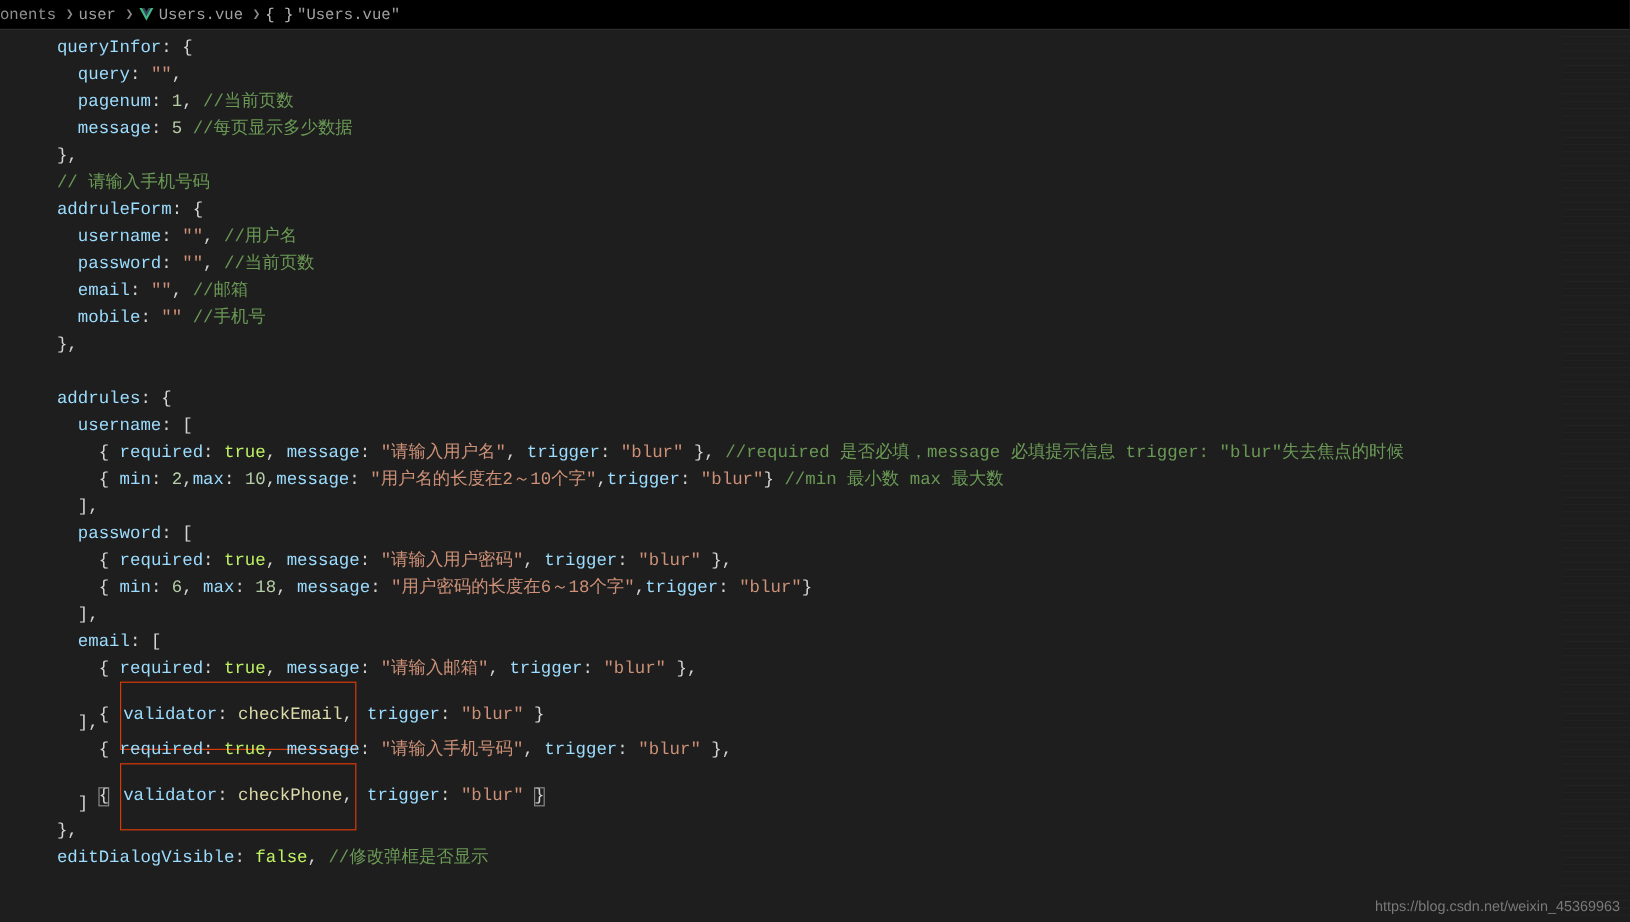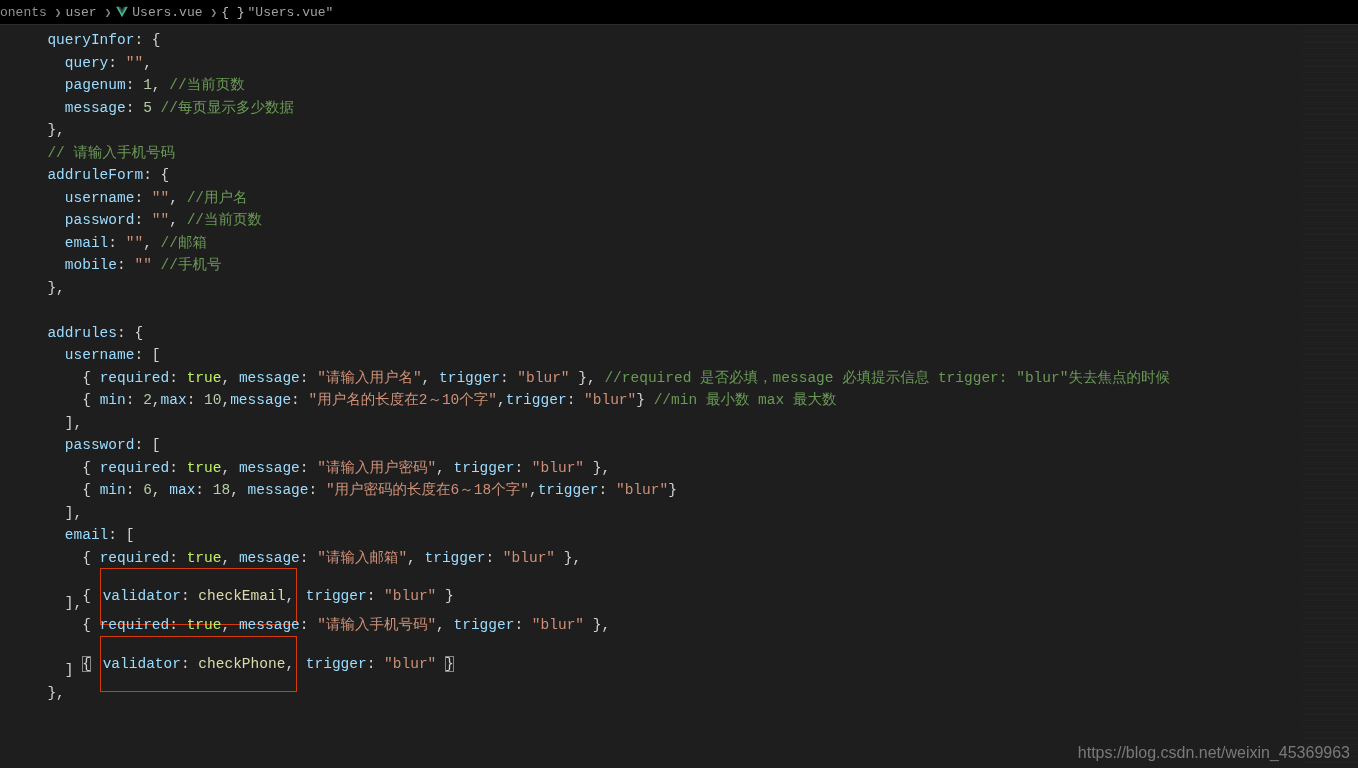--- a/index.html
+++ b/index.html
@@ -84,21 +84,21 @@
   .bracket-match {
     outline: 1px solid #888;
     outline-offset: -1px;
   }
 
   .watermark {
     position: absolute;
     right: 8px;
     bottom: 6px;
     color: #7a7a7a;
-    font-size: 16px;
+    font-size: 12px;
     font-family: Arial, sans-serif;
   }
 
   
   .minimap {
     position: absolute;
     right: 0;
     top: 24px;
     bottom: 0;
     width: 56px;
@@ -157,19 +157,20 @@
     <div class="line">&nbsp;&nbsp;&nbsp;&nbsp;&nbsp;&nbsp;<span class="tk-p">{ </span><span class="tk-key">min</span><span class="tk-p">: </span><span class="tk-num">6</span><span class="tk-p">, </span><span class="tk-key">max</span><span class="tk-p">: </span><span class="tk-num">18</span><span class="tk-p">, </span><span class="tk-key">message</span><span class="tk-p">: </span><span class="tk-str">"用户密码的长度在6～18个字"</span><span class="tk-p">,</span><span class="tk-key">trigger</span><span class="tk-p">: </span><span class="tk-str">"blur"</span><span class="tk-p">}</span></div>
     <div class="line">&nbsp;&nbsp;&nbsp;&nbsp;<span class="tk-p">],</span></div>
     <div class="line">&nbsp;&nbsp;&nbsp;&nbsp;<span class="tk-key">email</span><span class="tk-p">: [</span></div>
     <div class="line">&nbsp;&nbsp;&nbsp;&nbsp;&nbsp;&nbsp;<span class="tk-p">{ </span><span class="tk-key">required</span><span class="tk-p">: </span><span class="tk-kw">true</span><span class="tk-p">, </span><span class="tk-key">message</span><span class="tk-p">: </span><span class="tk-str">"请输入邮箱"</span><span class="tk-p">, </span><span class="tk-key">trigger</span><span class="tk-p">: </span><span class="tk-str">"blur"</span><span class="tk-p"> },</span></div>
     <div class="line">&nbsp;&nbsp;&nbsp;&nbsp;&nbsp;&nbsp;<span class="tk-p">{ </span><span class="hl"><span class="tk-key">validator</span><span class="tk-p">: </span><span class="tk-fn">checkEmail</span><span class="tk-p">,</span></span><span class="tk-p"> </span><span class="tk-key">trigger</span><span class="tk-p">: </span><span class="tk-str">"blur"</span><span class="tk-p"> }</span></div>
     <div class="line">&nbsp;&nbsp;&nbsp;&nbsp;<span class="tk-p">],</span></div>
     <div class="line">&nbsp;&nbsp;&nbsp;&nbsp;&nbsp;&nbsp;<span class="tk-p">{ </span><span class="tk-key">required</span><span class="tk-p">: </span><span class="tk-kw">true</span><span class="tk-p">, </span><span class="tk-key">message</span><span class="tk-p">: </span><span class="tk-str">"请输入手机号码"</span><span class="tk-p">, </span><span class="tk-key">trigger</span><span class="tk-p">: </span><span class="tk-str">"blur"</span><span class="tk-p"> },</span></div>
     <div class="line">&nbsp;&nbsp;&nbsp;&nbsp;&nbsp;&nbsp;<span class="tk-p bracket-match">{</span><span class="tk-p"> </span><span class="hl"><span class="tk-key">validator</span><span class="tk-p">: </span><span class="tk-fn">checkPhone</span><span class="tk-p">,</span></span><span class="tk-p"> </span><span class="tk-key">trigger</span><span class="tk-p">: </span><span class="tk-str">"blur"</span><span class="tk-p"> </span><span class="tk-p bracket-match">}</span></div>
     <div class="line">&nbsp;&nbsp;&nbsp;&nbsp;<span class="tk-p">]</span></div>
     <div class="line">&nbsp;&nbsp;<span class="tk-p">},</span></div>
+    <div class="line">&nbsp;&nbsp;<span class="tk-key">editDialogVisible</span><span class="tk-p">: </span><span class="tk-kw">false</span><span class="tk-p">, </span><span class="tk-cm">//修改弹框是否显示</span></div>
 
   </div>
 </div>
 
 <div class="minimap"></div>
 
 <div class="watermark">https://blog.csdn.net/weixin_45369963</div>
 
 </body></html>

